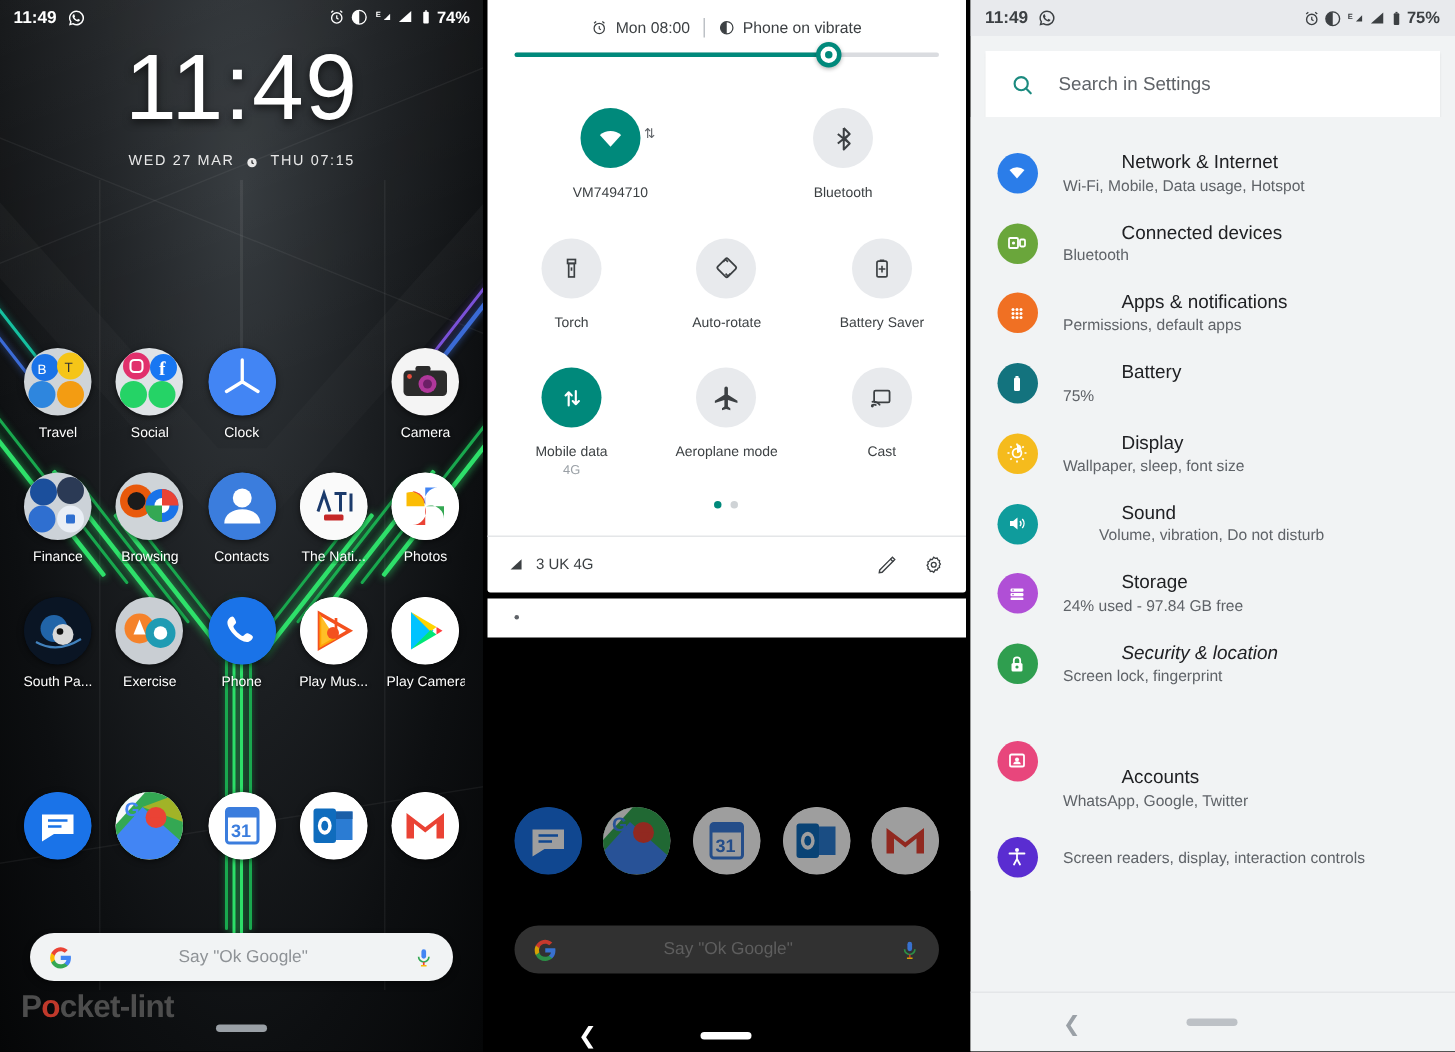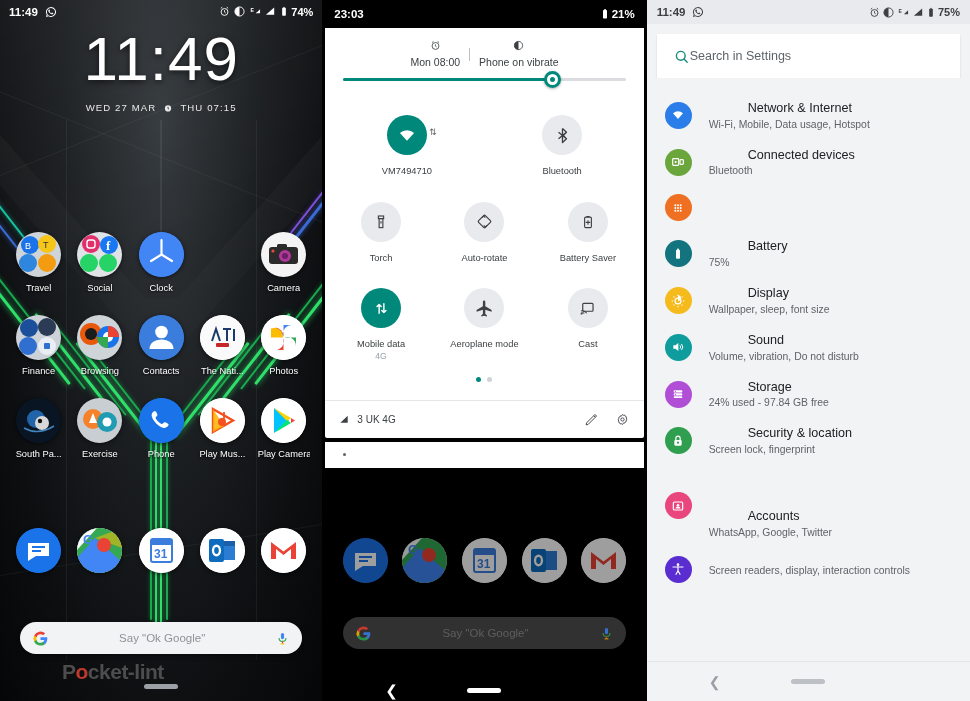--- a/index.html
+++ b/index.html
@@ -64,32 +64,32 @@
   }
   .applabel { color: #fff; font-size: 9.3px; text-shadow: 0 1px 3px rgba(0,0,0,.95); white-space: nowrap; overflow: hidden; text-overflow: clip; }
 
   .dock { position: absolute; left: 0; right: 0; top: 528px; z-index: 6; }
   .searchbar {
     position: absolute; left: 20px; right: 20px; top: 622px; height: 32px;
     background: #f1f3f4; border-radius: 18px; display: flex; align-items: center;
     padding: 0 12px; z-index: 6; box-shadow: 0 2px 5px rgba(0,0,0,.45);
   }
   .searchbar .ph { flex: 1; text-align: center; color: #8e9296; font-size: 11.5px; }
-  .wmark { position: absolute; left: 14px; top: 660px; z-index: 7; font-size: 21px; font-weight: bold; color: #4d4d4d; letter-spacing: -.5px; margin-left: 48px; }
+  .wmark { position: absolute; left: 14px; top: 660px; z-index: 7; font-size: 21px; font-weight: bold; color: #4d4d4d; letter-spacing: -.5px; }
   .wmark .o { color: #c0392b; }
   .p1-nav { position: absolute; left: 0; right: 0; bottom: 8px; text-align: center; z-index: 6; }
   .pill { display: inline-block; width: 34px; height: 5px; border-radius: 3px; background: #9aa0a6; }
 
   
   .panel2 { width: 323px; height: 701px; position: relative; background: #000; overflow: hidden; }
   .p2-status { height: 28px; display: flex; align-items: center; justify-content: space-between; padding: 0 11px; color: #fff; font-size: 11.5px; font-weight: bold; }
   .qs-sheet { background: #fff; margin: 0 2px; border-radius: 0 0 2px 2px; }
   .qs-head { display: flex; align-items: center; justify-content: center; gap: 9px; padding: 12px 0 10px; font-size: 10.5px; color: #3c4043; }
   .qs-head .sep { width: 1px; height: 13px; background: #bdc1c6; }
-  .qs-head .hitem { display: flex; align-items: center; gap: 5px; flex-direction: column; }
+  .qs-head .hitem { display: flex; align-items: center; gap: 5px; }
   .bright { padding: 0 18px 16px; }
   .brtrack { position: relative; height: 3px; background: #dadce0; border-radius: 2px; }
   .brfill { position: absolute; left: 0; top: 0; height: 3px; width: 74%; background: #00897b; border-radius: 2px; }
   .brknob { position: absolute; left: 74%; top: 50%; width: 17px; height: 17px; margin: -8.5px 0 0 -8.5px; border-radius: 50%; background: #fff; border: 3px solid #00897b; box-shadow: 0 1px 3px rgba(0,0,0,.3); }
   .brknob::after { content: ""; position: absolute; inset: 3px; border-radius: 50%; background: #00897b; }
 
   .tiles { padding: 4px 4px 6px; }
   .tilerow { display: flex; }
   .tile { flex: 1; text-align: center; padding: 14px 2px 10px; }
   .tcirc { width: 40px; height: 40px; border-radius: 50%; margin: 0 auto 10px; display: flex; align-items: center; justify-content: center; position: relative; background: #e8eaed; }
@@ -108,21 +108,21 @@
   .p2-dock { display: flex; justify-content: space-around; padding: 18px 12px 0; }
   .p2-search { position: absolute; left: 20px; right: 20px; bottom: 52px; height: 32px; background: #3a3a3a; border-radius: 18px; display: flex; align-items: center; padding: 0 12px; opacity: .85; }
   .p2-search .ph { flex: 1; text-align: center; color: #6f6f6f; font-size: 11.5px; }
   .p2-nav { position: absolute; left: 0; right: 0; bottom: 8px; display: flex; align-items: center; justify-content: center; }
   .p2-nav .back { position: absolute; left: 62px; color: #fff; font-size: 15px; line-height: 1; }
 
   
   .panel3 { width: 324px; height: 701px; position: relative; background: #f1f3f4; overflow: hidden; }
   .p3-status { height: 24px; display: flex; align-items: center; justify-content: space-between; padding: 0 10px; background: #e8eaed; color: #3c4043; font-size: 11.5px; font-weight: bold; }
   .p3-status .right { display: flex; align-items: center; gap: 3px; font-size: 11px; }
-  .searchcard { margin: 10px 10px 0; height: 44px; background: #fff; display: flex; align-items: center; padding: 0 16px; gap: 0; box-shadow: 0 1px 2px rgba(0,0,0,.12); }
+  .searchcard { margin: 10px 10px 0; height: 44px; background: #fff; display: flex; align-items: center; padding: 0 16px; gap: 16px; box-shadow: 0 1px 2px rgba(0,0,0,.12); }
   .searchcard .ph { color: #5f6368; font-size: 12.5px; }
   .setlist { background: #f1f3f4; padding: 14px 0 0; }
   .setrow { display: flex; align-items: center; padding: 9px 16px 9px 18px; gap: 17px; }
   .sicon { width: 27px; height: 27px; border-radius: 50%; flex: none; display: flex; align-items: center; justify-content: center; }
   .stitle { font-size: 12.6px; color: #202124; line-height: 1.25; padding-left: 39px; }
   .sdesc { font-size: 10.4px; color: #5f6368; margin-top: 2px; }
   .p3-nav { position: absolute; left: 0; right: 0; bottom: 0; height: 40px; background: #f1f3f4; display: flex; align-items: center; justify-content: center; border-top: 1px solid #e4e6e8; }
   .p3-nav .back { position: absolute; left: 62px; color: #9aa0a6; font-size: 14px; }
   .p3-nav .pill3 { width: 34px; height: 5px; border-radius: 3px; background: #bdc1c6; }
 
@@ -490,32 +490,20 @@
       </span>
     </div>
 
     <div class="wmark">P<span class="o">o</span>cket-lint</div>
     <div class="p1-nav"><span class="pill"></span></div>
   </div>
 
   <div class="divider"></div>
 
   <div class="panel2">
-    <div class="p2-status">
-      <span>23:03</span>
-      <span style="display:flex;align-items:center;gap:3px;">
-        <span>
-          <svg viewBox="0 0 12 24" width="8" height="12">
-              <rect x="2" y="4" width="8" height="17" rx="1.5" fill="#fff"></rect>
-              <rect x="4.5" y="2" width="3" height="2" fill="#fff"></rect>
-            </svg>
-        </span>
-        <span>21%</span>
-      </span>
-    </div>
 
     <div class="qs-sheet">
       <div class="qs-head">
         <span class="hitem">
           <span>
             <svg viewBox="0 0 24 24" width="11" height="11">
                 <circle cx="12" cy="13" r="7.5" fill="none" stroke="#3c4043" stroke-width="1.8"></circle>
                 <path d="M12 9.5v4l2.4 1.5" stroke="#3c4043" stroke-width="1.6" fill="none"></path>
                 <path d="M4.5 5.5L7.5 3M19.5 5.5L16.5 3" stroke="#3c4043" stroke-width="1.8"></path>
               </svg>
@@ -834,20 +822,24 @@
                 <circle cx="16" cy="8" r="1.5"></circle>
                 <circle cx="8" cy="12" r="1.5"></circle>
                 <circle cx="12" cy="12" r="1.5"></circle>
                 <circle cx="16" cy="12" r="1.5"></circle>
                 <circle cx="8" cy="16" r="1.5"></circle>
                 <circle cx="12" cy="16" r="1.5"></circle>
                 <circle cx="16" cy="16" r="1.5"></circle>
               </g>
             </svg>
         </span>
+        <span>
+          <span class="stitle" style="display:block;">Apps &amp; notifications</span>
+          <span class="sdesc" style="display:block;">Permissions, default apps</span>
+        </span>
       </div>
 
       <div class="setrow">
         <span class="sicon" style="background:#13737e;">
           <svg viewBox="0 0 24 24" width="16" height="16">
               <rect x="9" y="5.5" width="6" height="13.5" rx="1.5" fill="#fff"></rect>
               <rect x="10.5" y="4" width="3" height="1.8" fill="#fff"></rect>
             </svg>
         </span>
         <span>
@@ -874,21 +866,21 @@
 
       <div class="setrow">
         <span class="sicon" style="background:#0f9c9c;">
           <svg viewBox="0 0 24 24" width="16" height="16">
               <path d="M5 9.5h3.2L12.5 6v12L8.2 14.5H5z" fill="#fff"></path>
               <path d="M15 9.5a4 4 0 010 5M17.3 7.5a7 7 0 010 9" stroke="#fff" stroke-width="1.5" fill="none"></path>
             </svg>
         </span>
         <span>
           <span class="stitle" style="display:block;">Sound</span>
-          <span class="sdesc" style="display:block;">Volume, vibration, Do not disturb</span>
+          <span class="sdesc" style="display:block;margin-left:24px;">Volume, vibration, Do not disturb</span>
         </span>
       </div>
 
       <div class="setrow">
         <span class="sicon" style="background:#b04fd6;">
           <svg viewBox="0 0 24 24" width="16" height="16">
               <g fill="#fff">
                 <rect x="5.5" y="6.5" width="13" height="3.2" rx="1.2"></rect>
                 <rect x="5.5" y="11" width="13" height="3.2" rx="1.2"></rect>
                 <rect x="5.5" y="15.5" width="13" height="2.6" rx="1.2"></rect>
@@ -907,21 +899,21 @@
 
       <div class="setrow">
         <span class="sicon" style="background:#2f9e4f;">
           <svg viewBox="0 0 24 24" width="16" height="16">
               <rect x="6.5" y="10.5" width="11" height="8.5" rx="1.6" fill="#fff"></rect>
               <path d="M8.8 10.5V8a3.2 3.2 0 016.4 0v2.5" fill="none" stroke="#fff" stroke-width="1.8"></path>
               <circle cx="12" cy="14.5" r="1.6" fill="#2f9e4f"></circle>
             </svg>
         </span>
         <span>
-          <span class="stitle" style="display:block;">Security &amp; location</span>
+          <span class="stitle" style="display:block;font-style:italic;">Security &amp; location</span>
           <span class="sdesc" style="display:block;">Screen lock, fingerprint</span>
         </span>
       </div>
 
       <div class="setrow">
         <span class="sicon" style="background:#e8467c;">
           <svg viewBox="0 0 24 24" width="16" height="16">
               <rect x="5" y="6" width="14" height="12" rx="1.6" fill="none" stroke="#fff" stroke-width="1.8"></rect>
               <circle cx="12" cy="11" r="2" fill="#fff"></circle>
               <path d="M8.3 15.8c0-2 1.7-3 3.7-3s3.7 1 3.7 3z" fill="#fff"></path>

